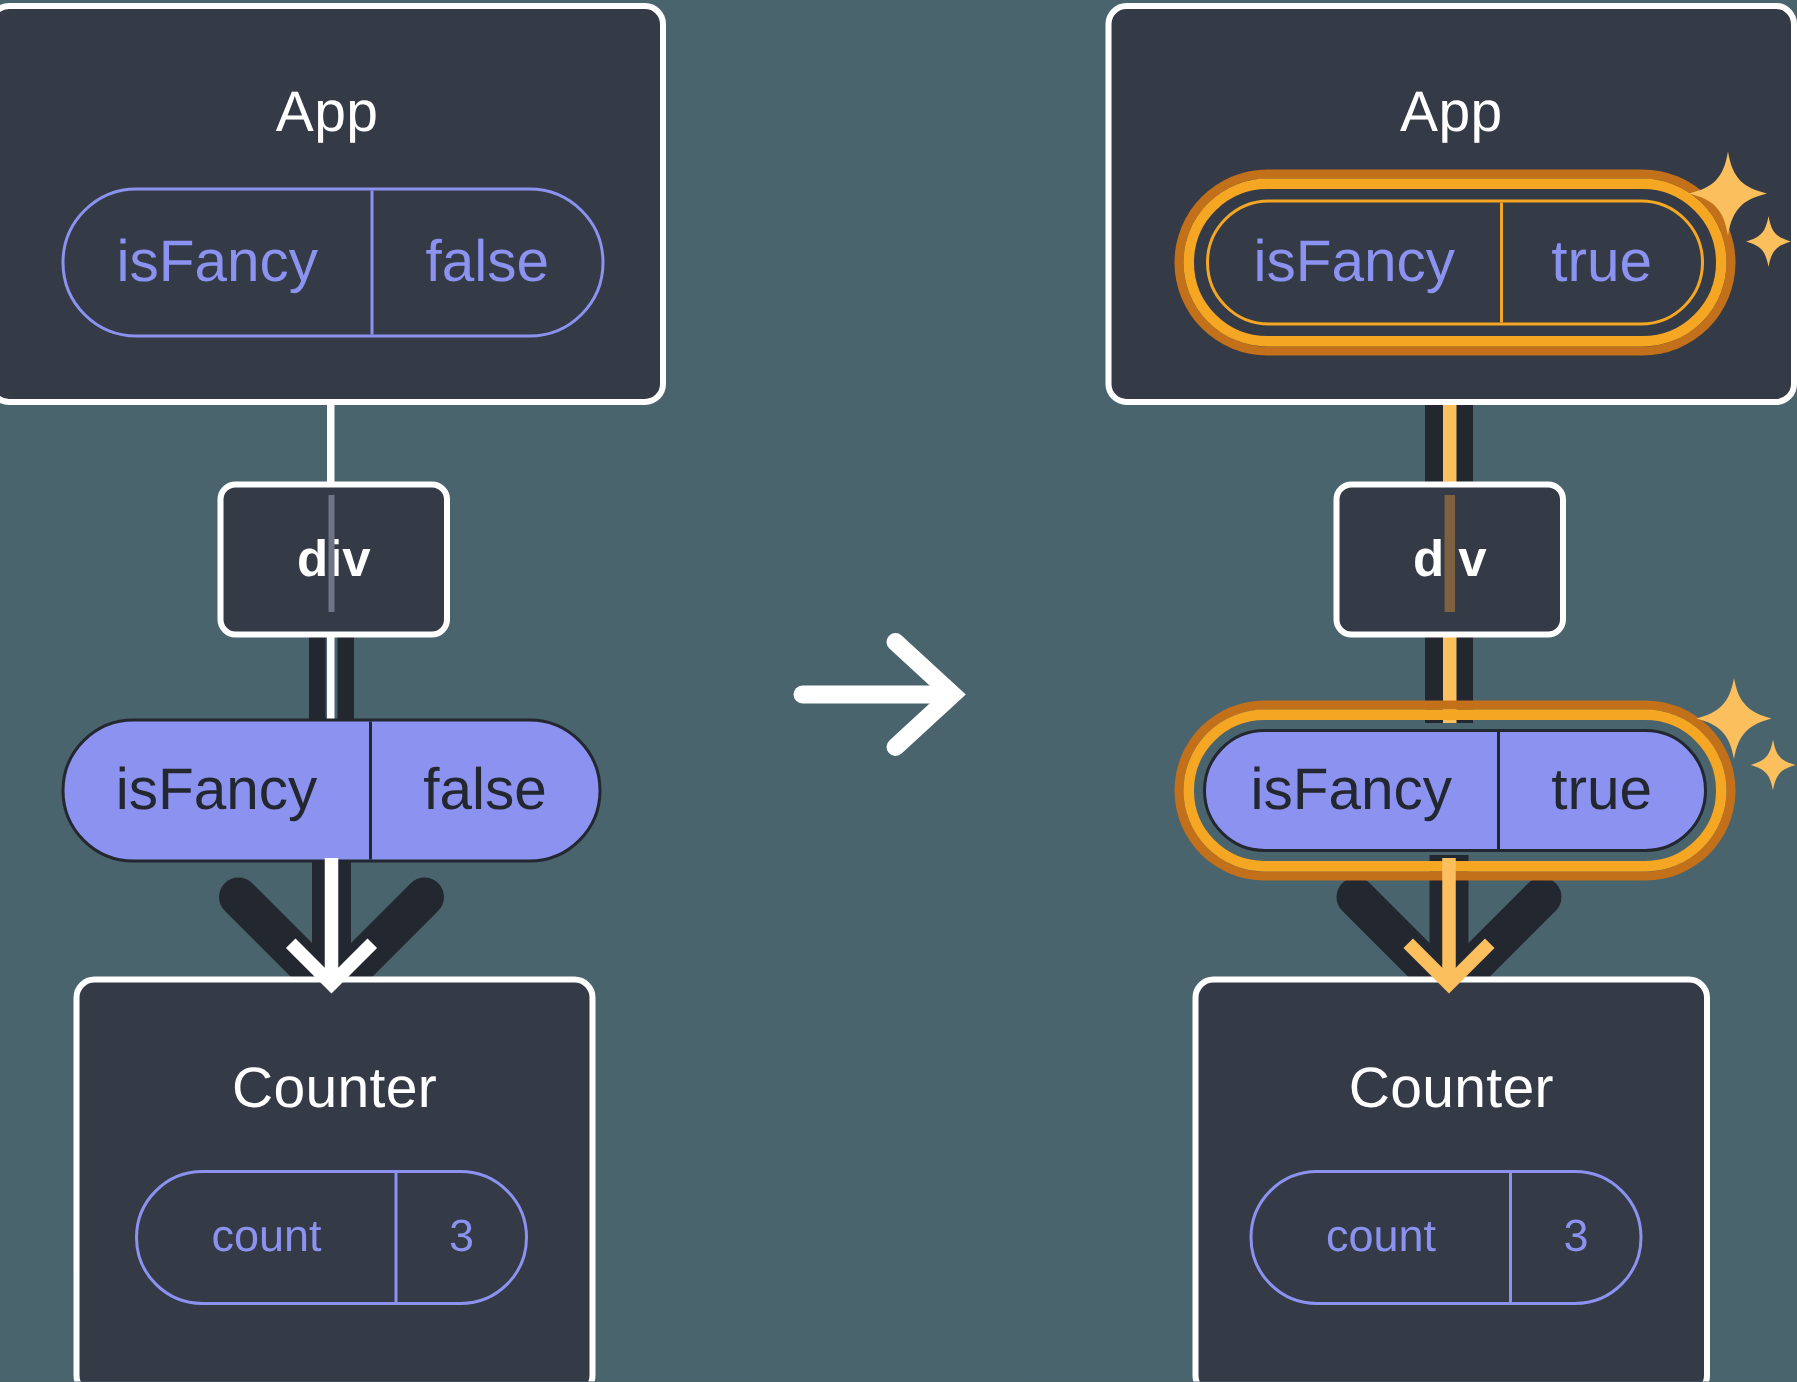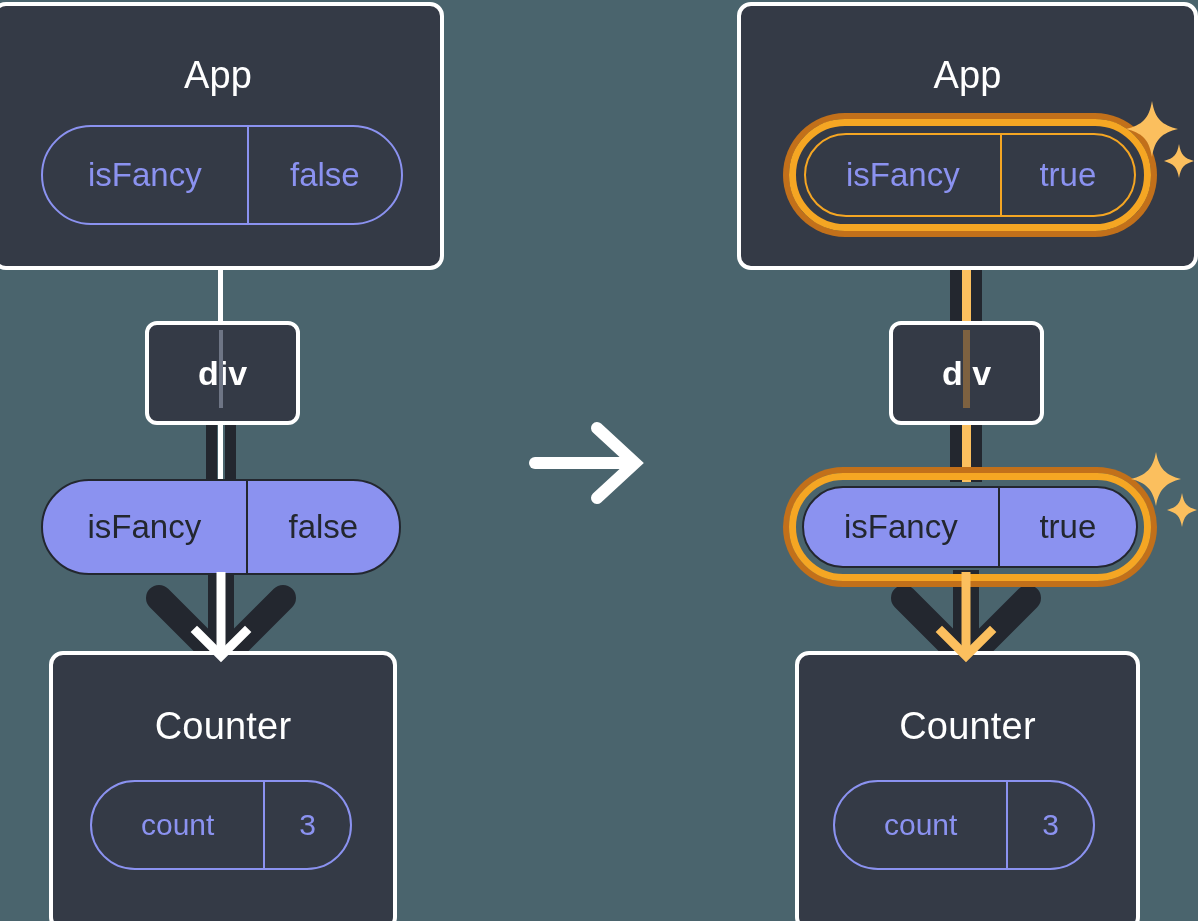--- a/index.html
+++ b/index.html
@@ -66,21 +66,21 @@
     display: flex;
     align-items: stretch;
     border-radius: 999px;
     z-index: 6;
   }
   .pill-half {
     display: flex;
     align-items: center;
     justify-content: center;
     box-sizing: border-box;
-    font-size: 33px;
+    font-size: 39px;
     white-space: nowrap;
   }
 
   
   .pill-state {
     border: 2px solid #8b92f0;
     background: transparent;
   }
   .pill-state .pill-half { color: #8b92f0; }
   .pill-state .pill-half.right { border-left: 2px solid #8b92f0; }

